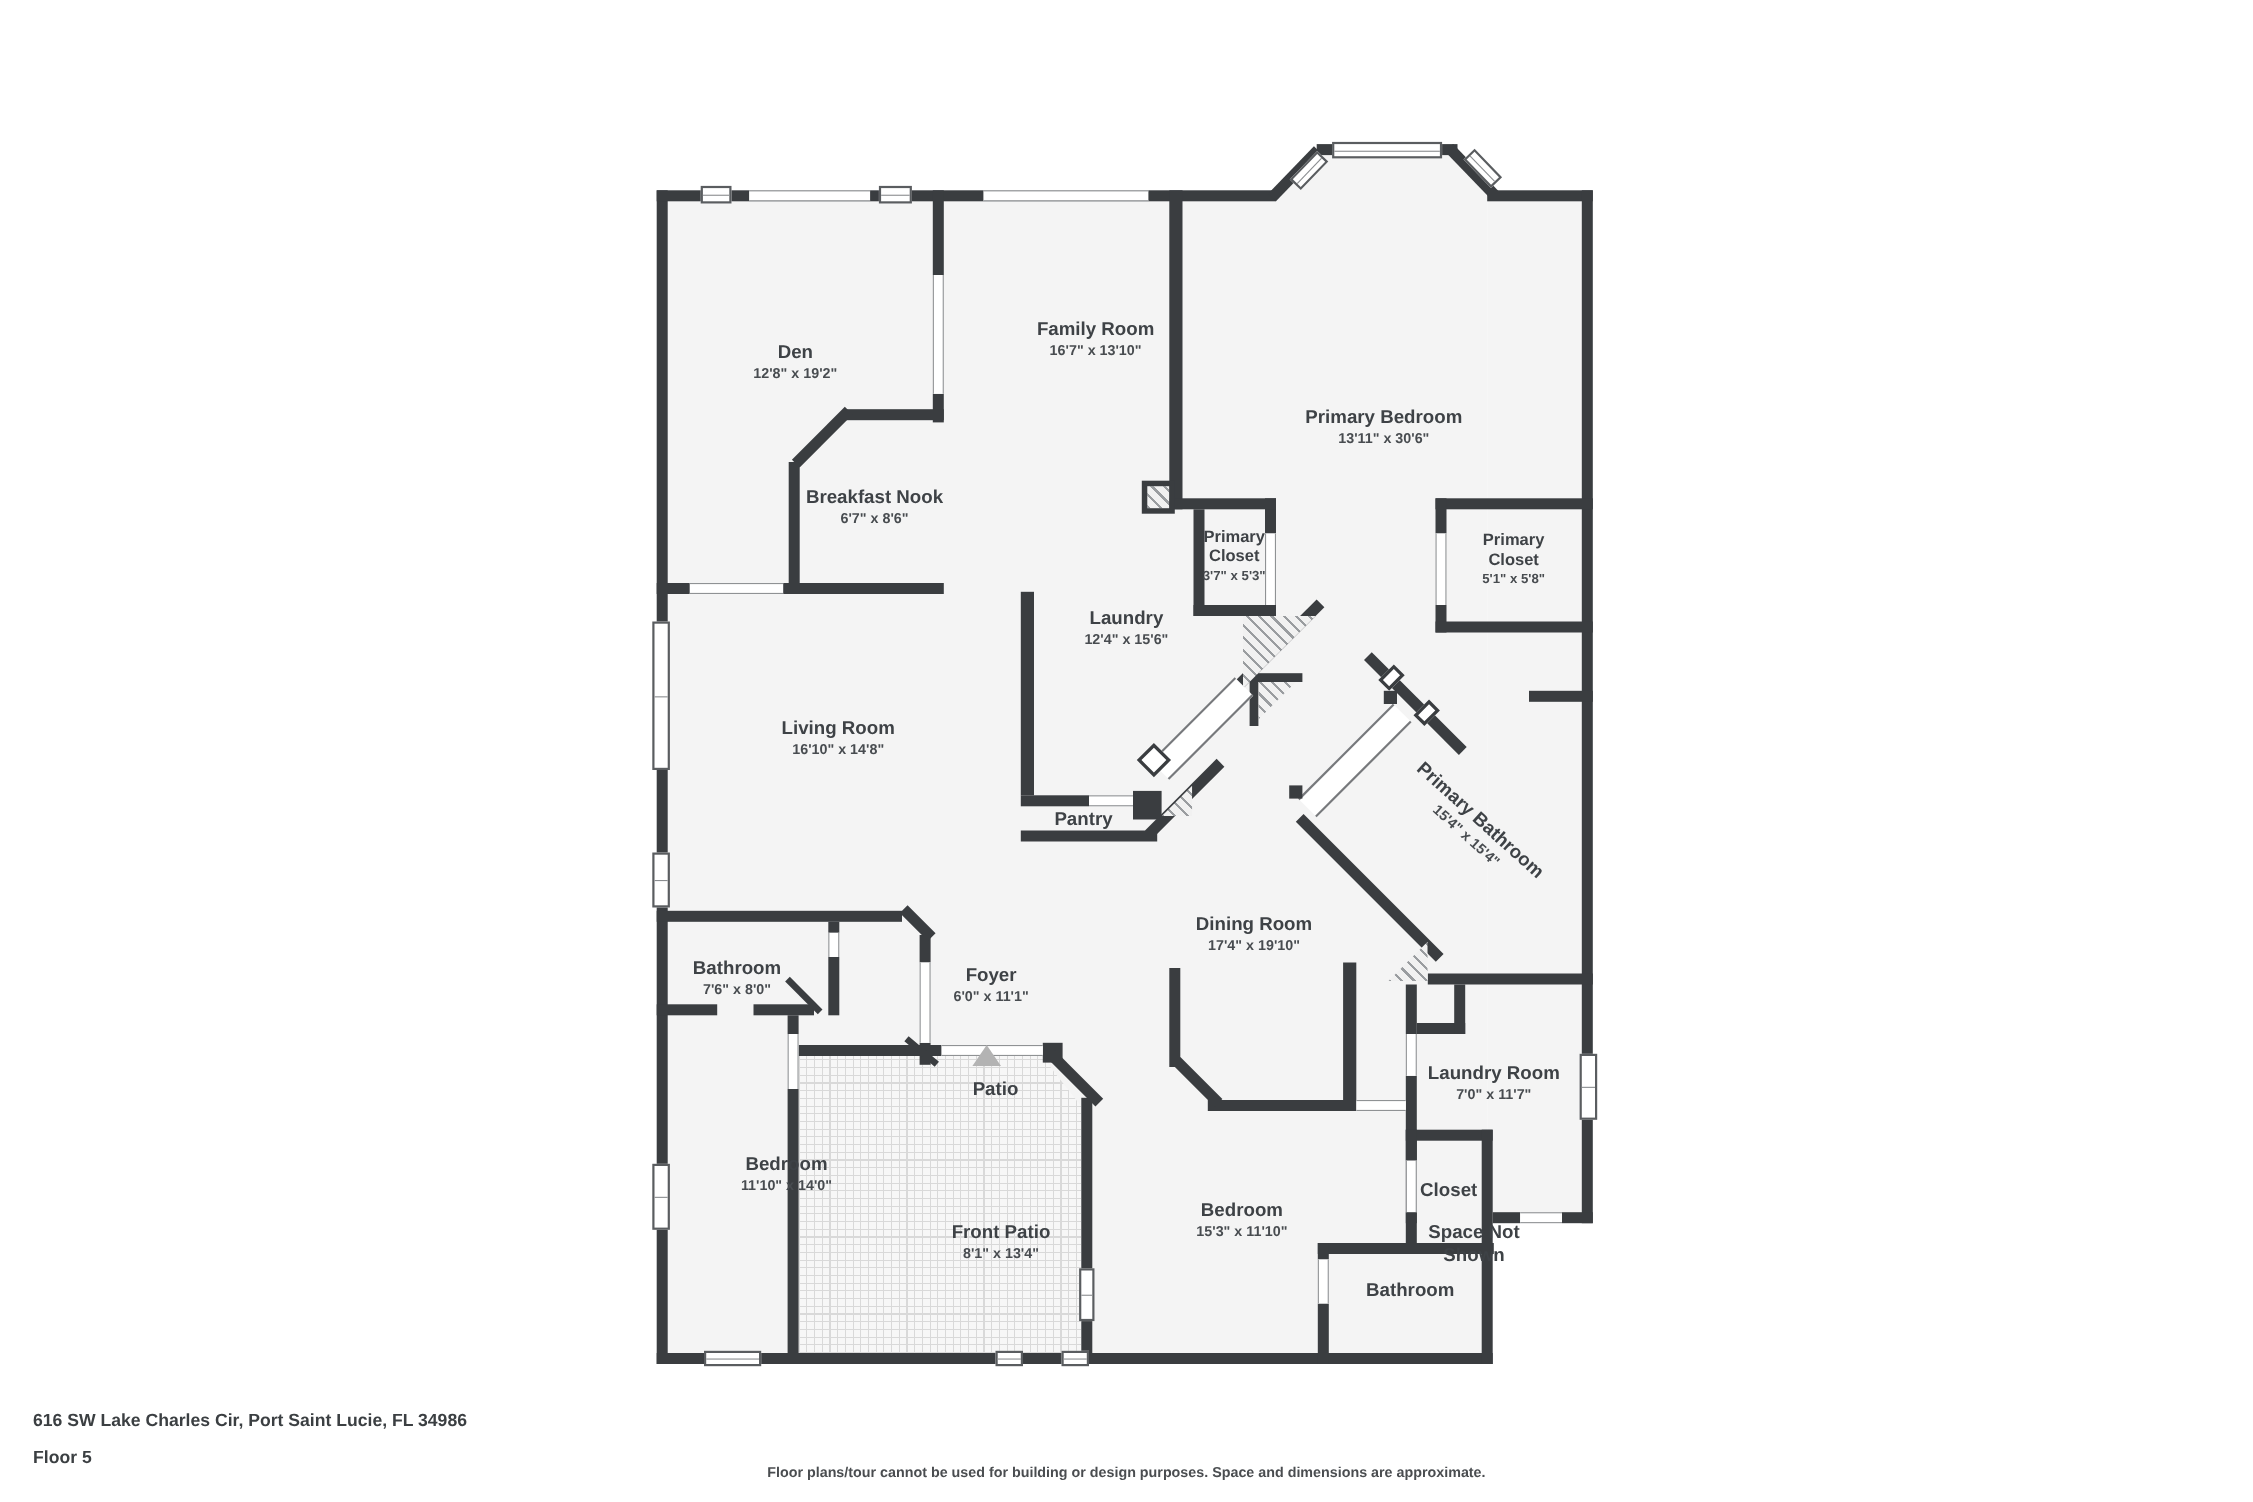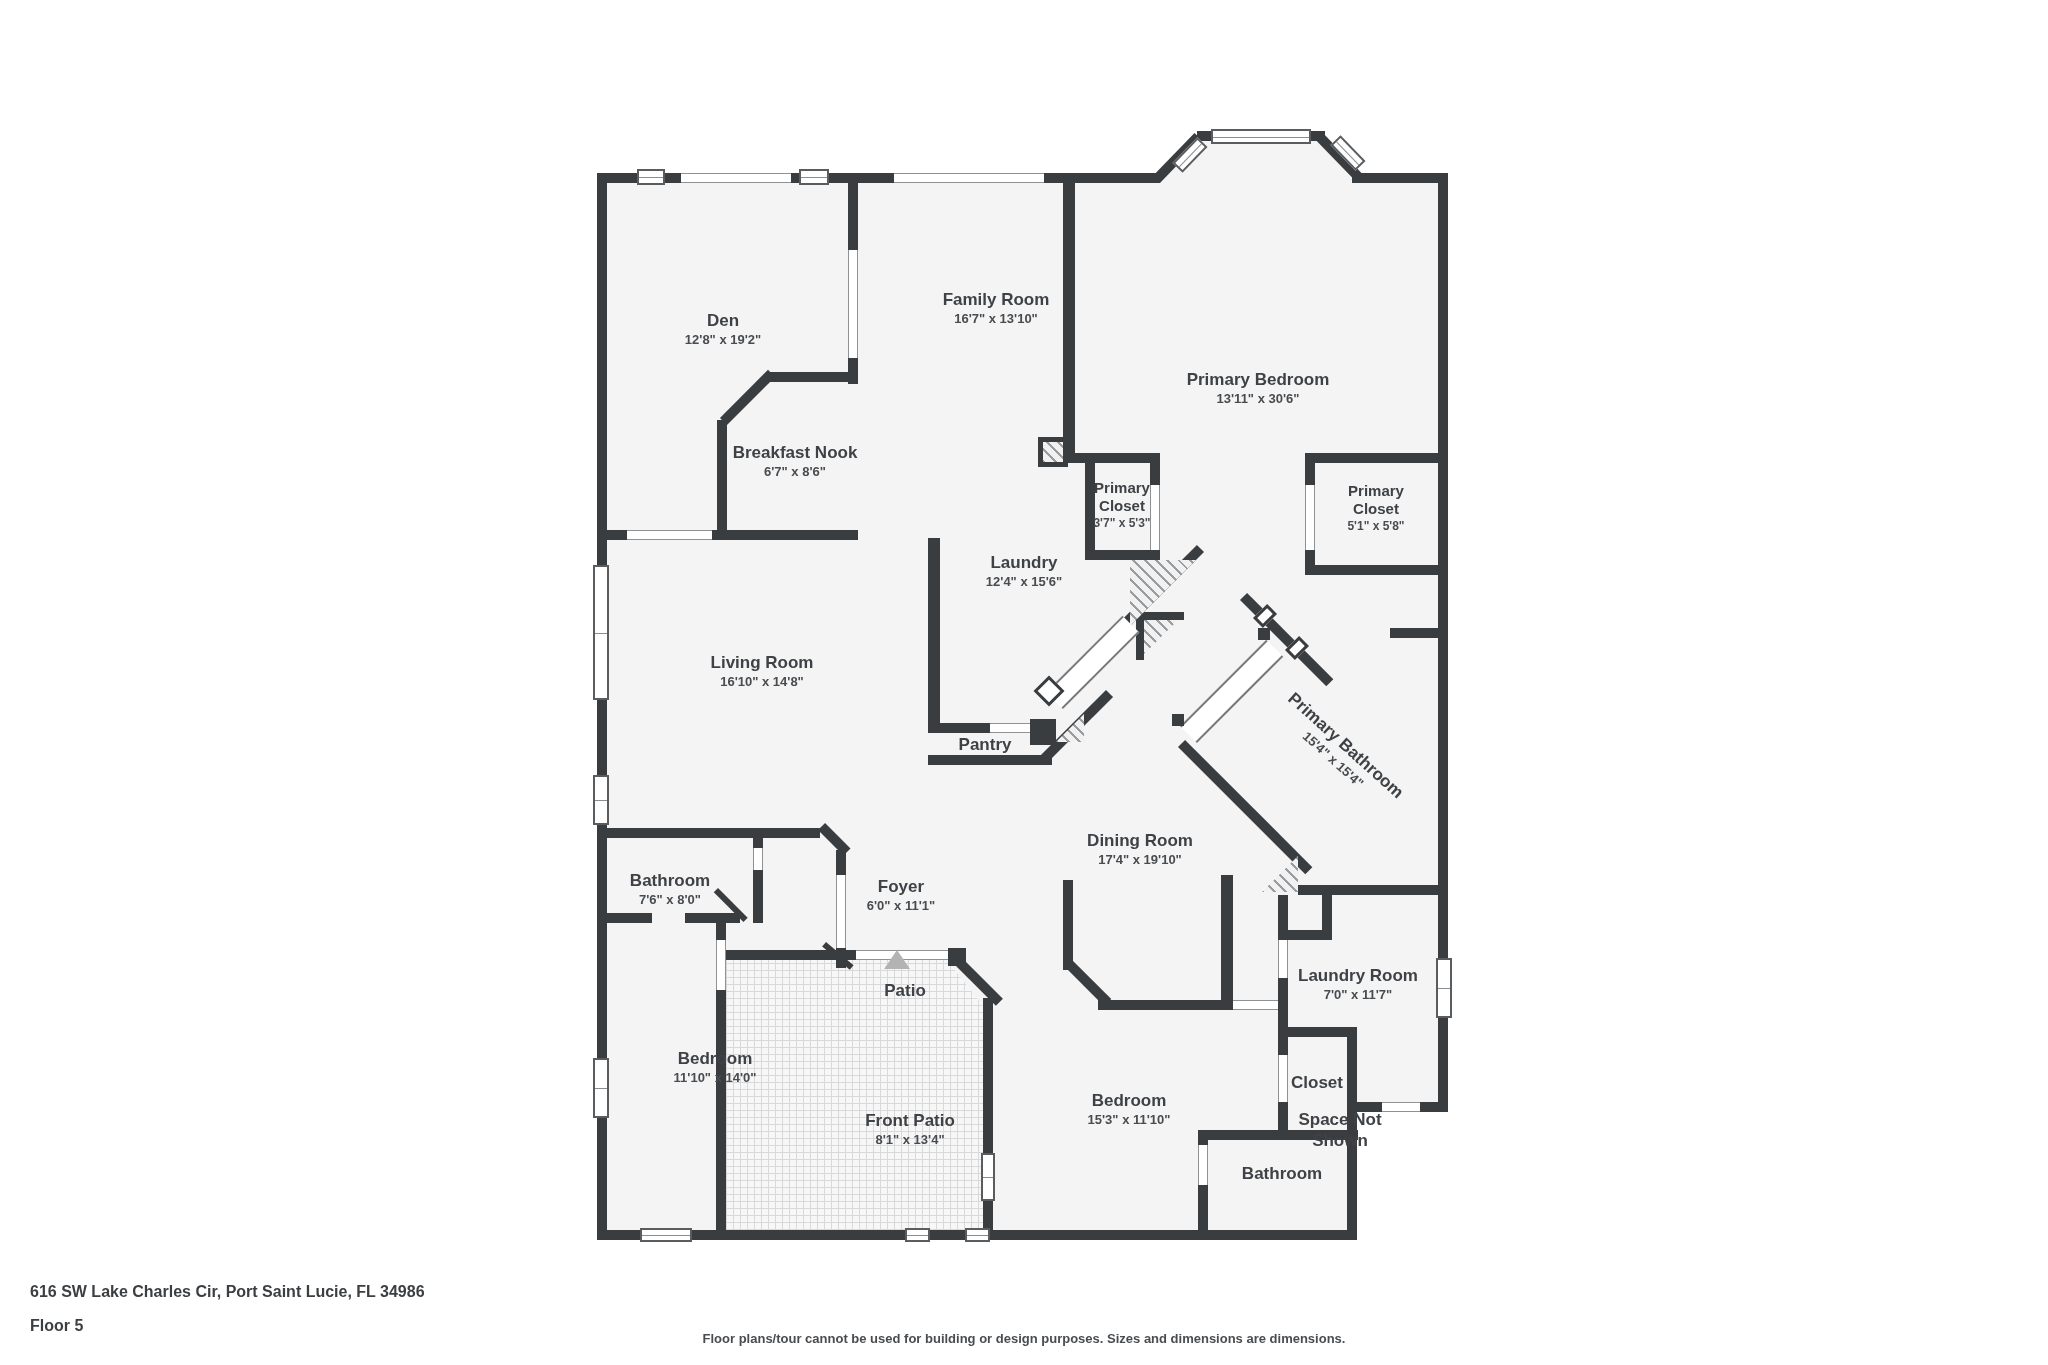--- a/index.html
+++ b/index.html
@@ -233,13 +233,13 @@
   <div class="lbl narrow" style="left:1340px;top:1131px;width:100px;">
     <span class="nm">Space Not Shown</span>
   </div>
   <div class="lbl" style="left:1282px;top:1174px;">
     <span class="nm">Bathroom</span>
   </div>
 </div>
 
 <div class="addr">616 SW Lake Charles Cir, Port Saint Lucie, FL 34986</div>
 <div class="floorno">Floor 5</div>
-<div class="disc">Floor plans/tour cannot be used for building or design purposes. Sizes and dimensions are dimensions.</div>
+<div class="disc">Floor plans/tour cannot be used for building or design purposes. Space and dimensions are approximate.</div>
 
 </body></html>

